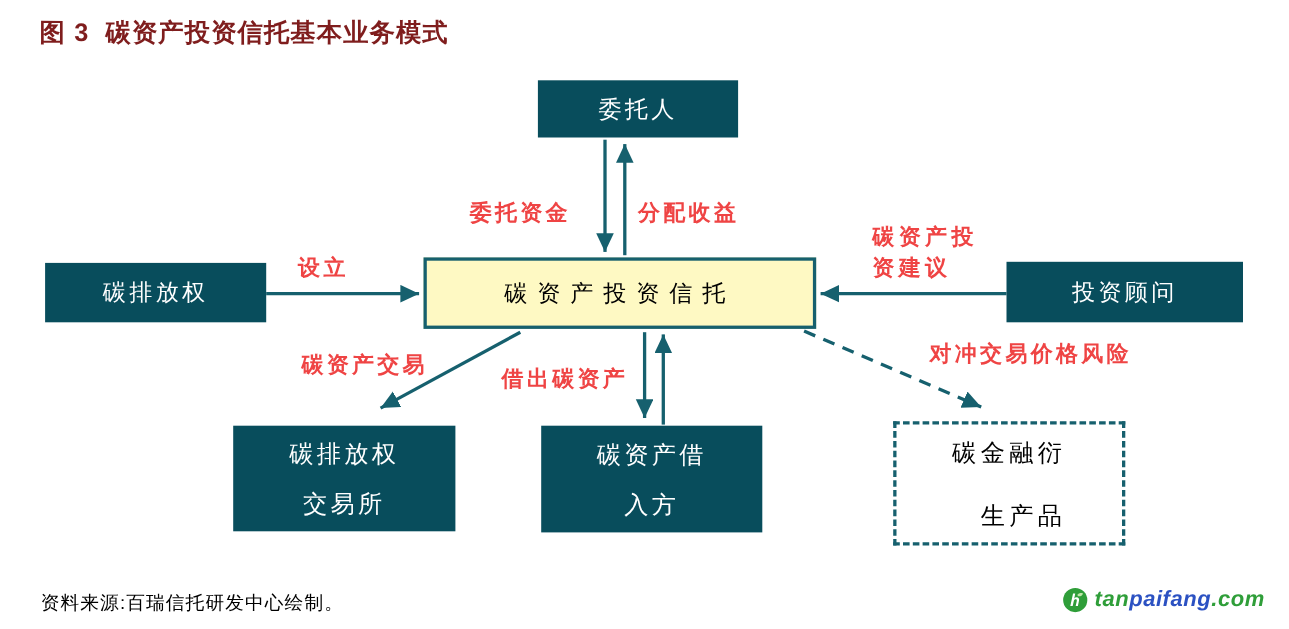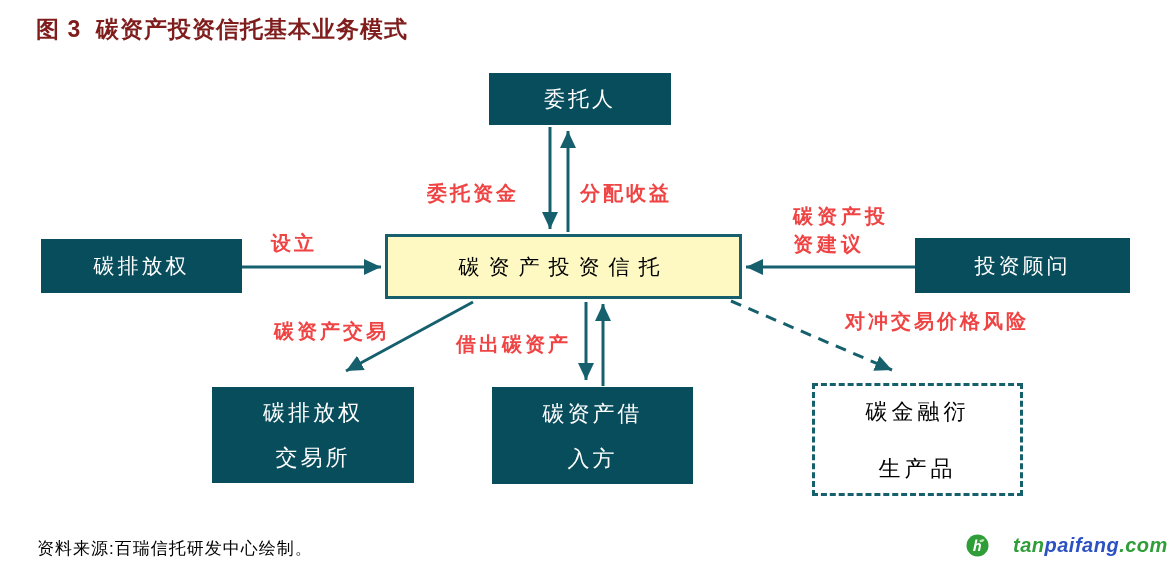--- a/index.html
+++ b/index.html
@@ -11,31 +11,31 @@
     position:absolute;left:36px;top:14px;font-size:23px;font-weight:700;color:#7f1d1d;
     white-space:pre;letter-spacing:1px;
   }
   svg.wires{position:absolute;left:0;top:0;z-index:1;}
   .node{
     position:absolute;z-index:2;display:flex;align-items:center;justify-content:center;
     text-align:center;box-sizing:border-box;white-space:pre-line;
   }
   .node.solid{background:#084d5c;color:#ffffff;font-size:21px;font-weight:500;letter-spacing:3px;}
   .node.outline{background:#fef9c3;border:3px solid #16606e;color:#000;font-size:21px;font-weight:500;letter-spacing:9px;}
-  .node.dashed{background:#ffffff;border:3px dashed #16606e;color:#000;font-size:22px;font-weight:500;letter-spacing:4px;line-height:57px;}
+  .node.dashed{background:#ffffff;border:3px dashed #16606e;color:#000;font-size:22px;font-weight:500;letter-spacing:4px;line-height:57px;text-align:right;}
   .node.two-line{font-size:22px;line-height:45px;letter-spacing:3px;}
   .edge-label{
     position:absolute;z-index:3;color:#ef4444;font-size:20px;font-weight:700;letter-spacing:3px;
     white-space:pre-line;
   }
   .source{
     position:absolute;left:37px;top:537px;font-size:17px;font-weight:500;color:#000;letter-spacing:1px;
   }
   .logo{
-    position:absolute;left:966px;top:534px;display:flex;align-items:center;gap:24px;z-index:3;
+    position:absolute;left:966px;top:534px;display:flex;align-items:center;gap:6px;z-index:3;
   }
   .logo-text{font-size:20px;font-weight:700;font-style:italic;letter-spacing:0.5px;}
   .logo-text .g{color:#2f9e39;}
   .logo-text .b{color:#2b51c2;}
 </style>
 </head>
 <body>
 
 <div class="canvas">
 

